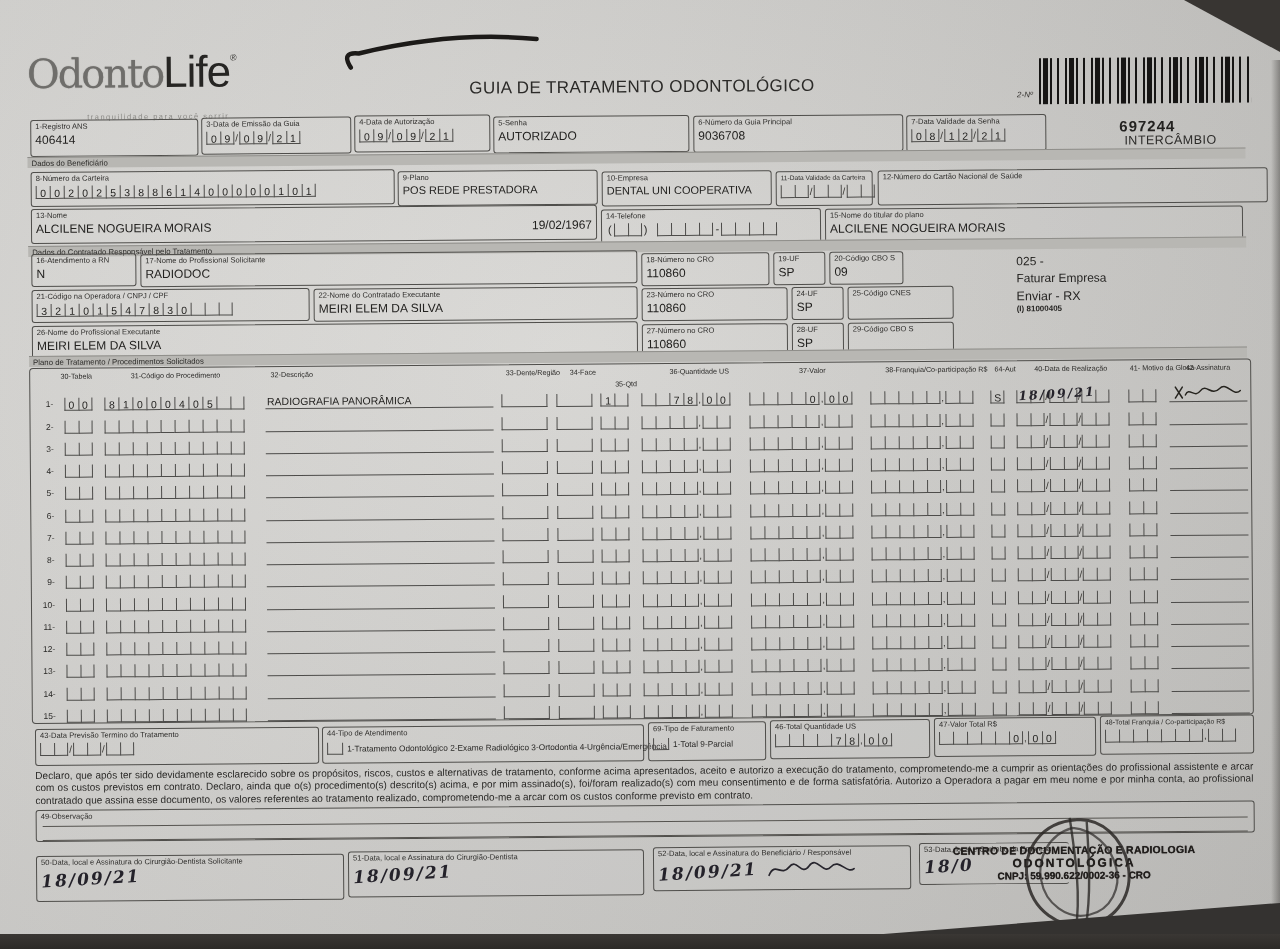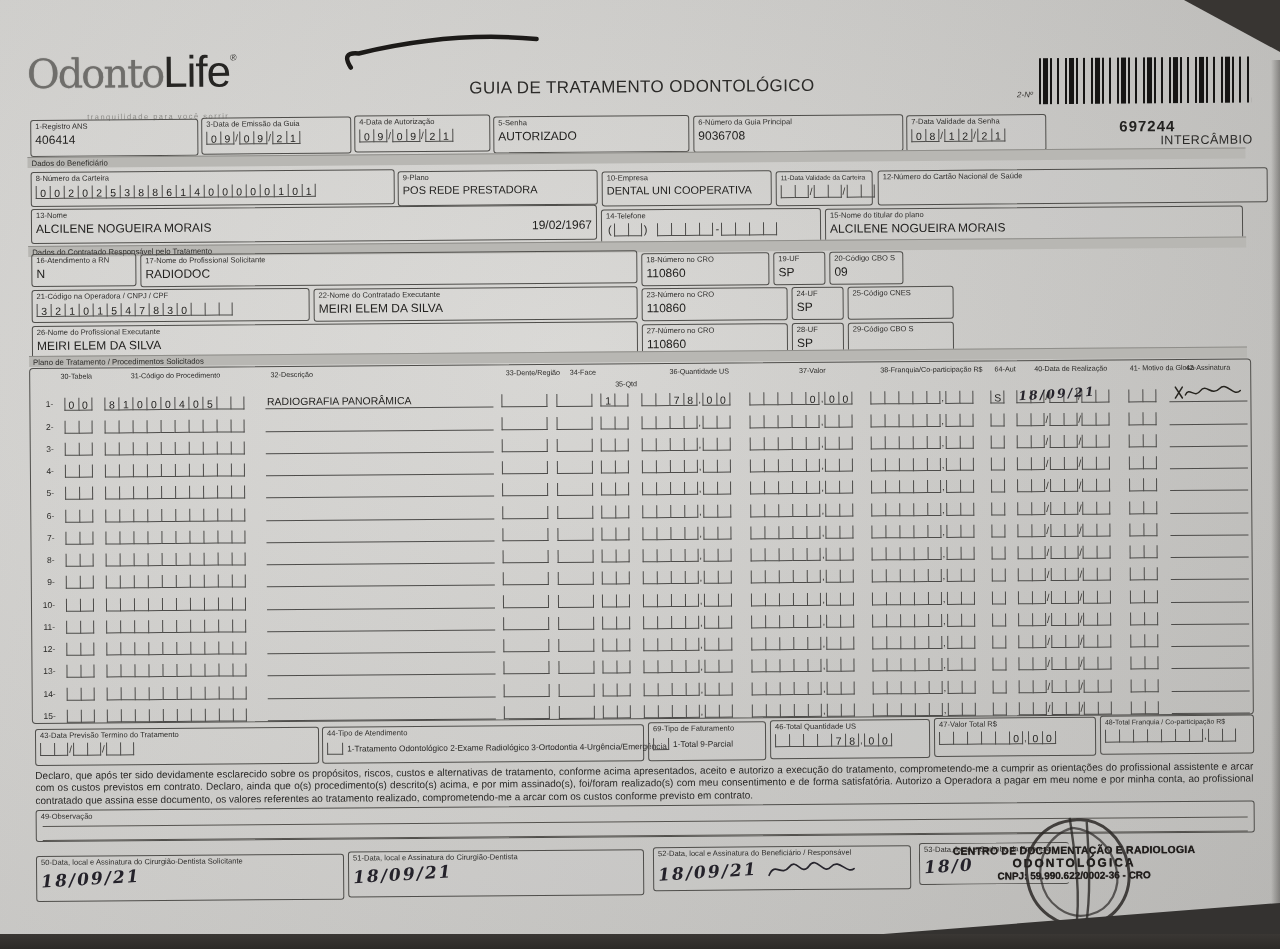--- a/index.html
+++ b/index.html
@@ -30,21 +30,21 @@
   .tagline{position:absolute;left:90px;top:113px;font-size:7.5px;letter-spacing:1.5px;color:#8b8a86;}
   .penstroke{position:absolute;left:336px;top:24px;z-index:12;}
   .doc-title{position:absolute;left:445px;top:82px;width:400px;text-align:center;
     font-size:17px;letter-spacing:.4px;color:#2b2a28;}
   .bc-label{position:absolute;left:1020px;top:98px;font-size:8px;font-style:italic;color:#34322f;}
   .barcode{position:absolute;left:1042px;top:66px;width:212px;height:46px;
     background:repeating-linear-gradient(90deg,#161514 0 2px,transparent 2px 4px,#161514 4px 9px,
       transparent 9px 11px,#161514 11px 13px,transparent 13px 18px,#161514 18px 20px,transparent 20px 26px);}
   .guide-num{position:absolute;left:1122px;top:126px;font-size:15px;font-weight:bold;
     letter-spacing:1px;color:#232220;}
-  .intercambio{position:absolute;left:1127px;top:142px;font-size:12.5px;letter-spacing:.5px;color:#2b2a28;margin-left:36px;}
+  .intercambio{position:absolute;left:1127px;top:142px;font-size:12.5px;letter-spacing:.5px;color:#2b2a28;}
 
   
   .fbox{position:absolute;border:1.6px solid #4f4e4b;border-radius:3px;padding:1px 4px;
     box-sizing:border-box;background:rgba(255,255,255,.05);}
   .flabel{font-size:7.6px;color:#2e2d2b;white-space:nowrap;line-height:9px;}
   .fvalue{font-size:12px;color:#232220;margin-top:2px;white-space:nowrap;}
   .fvalue.sm{font-size:11px;}
   .split{display:flex;justify-content:space-between;align-items:flex-end;}
   .secbar{position:absolute;height:11px;width:1218px;background:#b8b7b3;
     border-top:1px solid #8f8e8a;font-size:7.8px;color:#2c2b29;line-height:11px;padding-left:4px;
@@ -71,21 +71,21 @@
     border:1.6px solid #4f4e4b;border-radius:4px;box-sizing:border-box;}
   .phead,.prow{position:relative;display:flex;justify-content:space-between;align-items:flex-end;
     width:1212px;}
   .phead{position:absolute;left:36px;top:372px;align-items:flex-start;}
   .ph{font-size:7.2px;color:#292826;text-align:center;white-space:nowrap;}
   .prows{position:absolute;left:36px;top:389px;width:1212px;}
   .prow{height:22.25px;}
   .pc{flex:none;}
   .w-num{width:18px;} .w-tab{width:32px;} .w-cod{width:152px;} .w-desc{width:228px;}
   .w-dente{width:50px;} .w-face{width:40px;} .w-qtd{width:32px;margin-top:12px;} .w-us{width:100px;}
-  .w-val{width:112px;} .w-fra{width:112px;} .w-aut{width:17px;} .w-data{width:104px;}
+  .w-val{width:112px;} .w-fra{width:112px;text-align:right;} .w-aut{width:17px;} .w-data{width:104px;}
   .w-mot{width:32px;} .w-ass{width:78px;}
   .num{font-size:8.5px;color:#292826;text-align:right;padding-right:2px;line-height:14px;}
   .uline{border-bottom:1.1px solid #4d4c4a;height:14px;font-size:10.5px;color:#201f1d;
     padding-left:2px;box-sizing:border-box;white-space:nowrap;overflow:visible;}
   .cbw,.cbf{display:inline-block;height:13px;border-left:1.2px solid #4d4c4a;
     border-right:1.2px solid #4d4c4a;border-bottom:1.4px solid #4d4c4a;box-sizing:border-box;}
   .cbw{width:46px;} .cbf{width:36px;}
   .rel{position:relative;}
   .hand{font-family:"DejaVu Serif",serif;font-style:italic;font-weight:700;color:#24222a;
     letter-spacing:2px;display:inline-block;transform:rotate(-3deg);}
@@ -340,20 +340,26 @@
   </div>
   <div class="fbox" style="left:793px;top:329px;width:52px;height:33px">
     <div class="flabel">28-UF</div>
     <div class="fvalue">SP</div>
   </div>
   <div class="fbox" style="left:849px;top:329px;width:106px;height:33px">
     <div class="flabel">29-Código CBO S</div>
     <div class="fvalue"></div>
   </div>
 
+  <div class="annot">
+    <div class="a1">025 -</div>
+    <div class="a2">Faturar Empresa</div>
+    <div class="a3">Enviar - RX</div>
+    <div class="a4">(I) 81000405</div>
+  </div>
 
   <div class="secbar" style="left:30px;top:356px">Plano de Tratamento / Procedimentos Solicitados</div>
 
   <div class="tablebox"></div>
   <div class="phead">
     <div class="ph w-num"></div>
     <div class="ph w-tab">30-Tabela</div>
     <div class="ph w-cod">31-Código do Procedimento</div>
     <div class="ph w-desc" style="text-align:left;padding-left:12px">32-Descrição</div>
     <div class="ph w-dente">33-Dente/Região</div>

